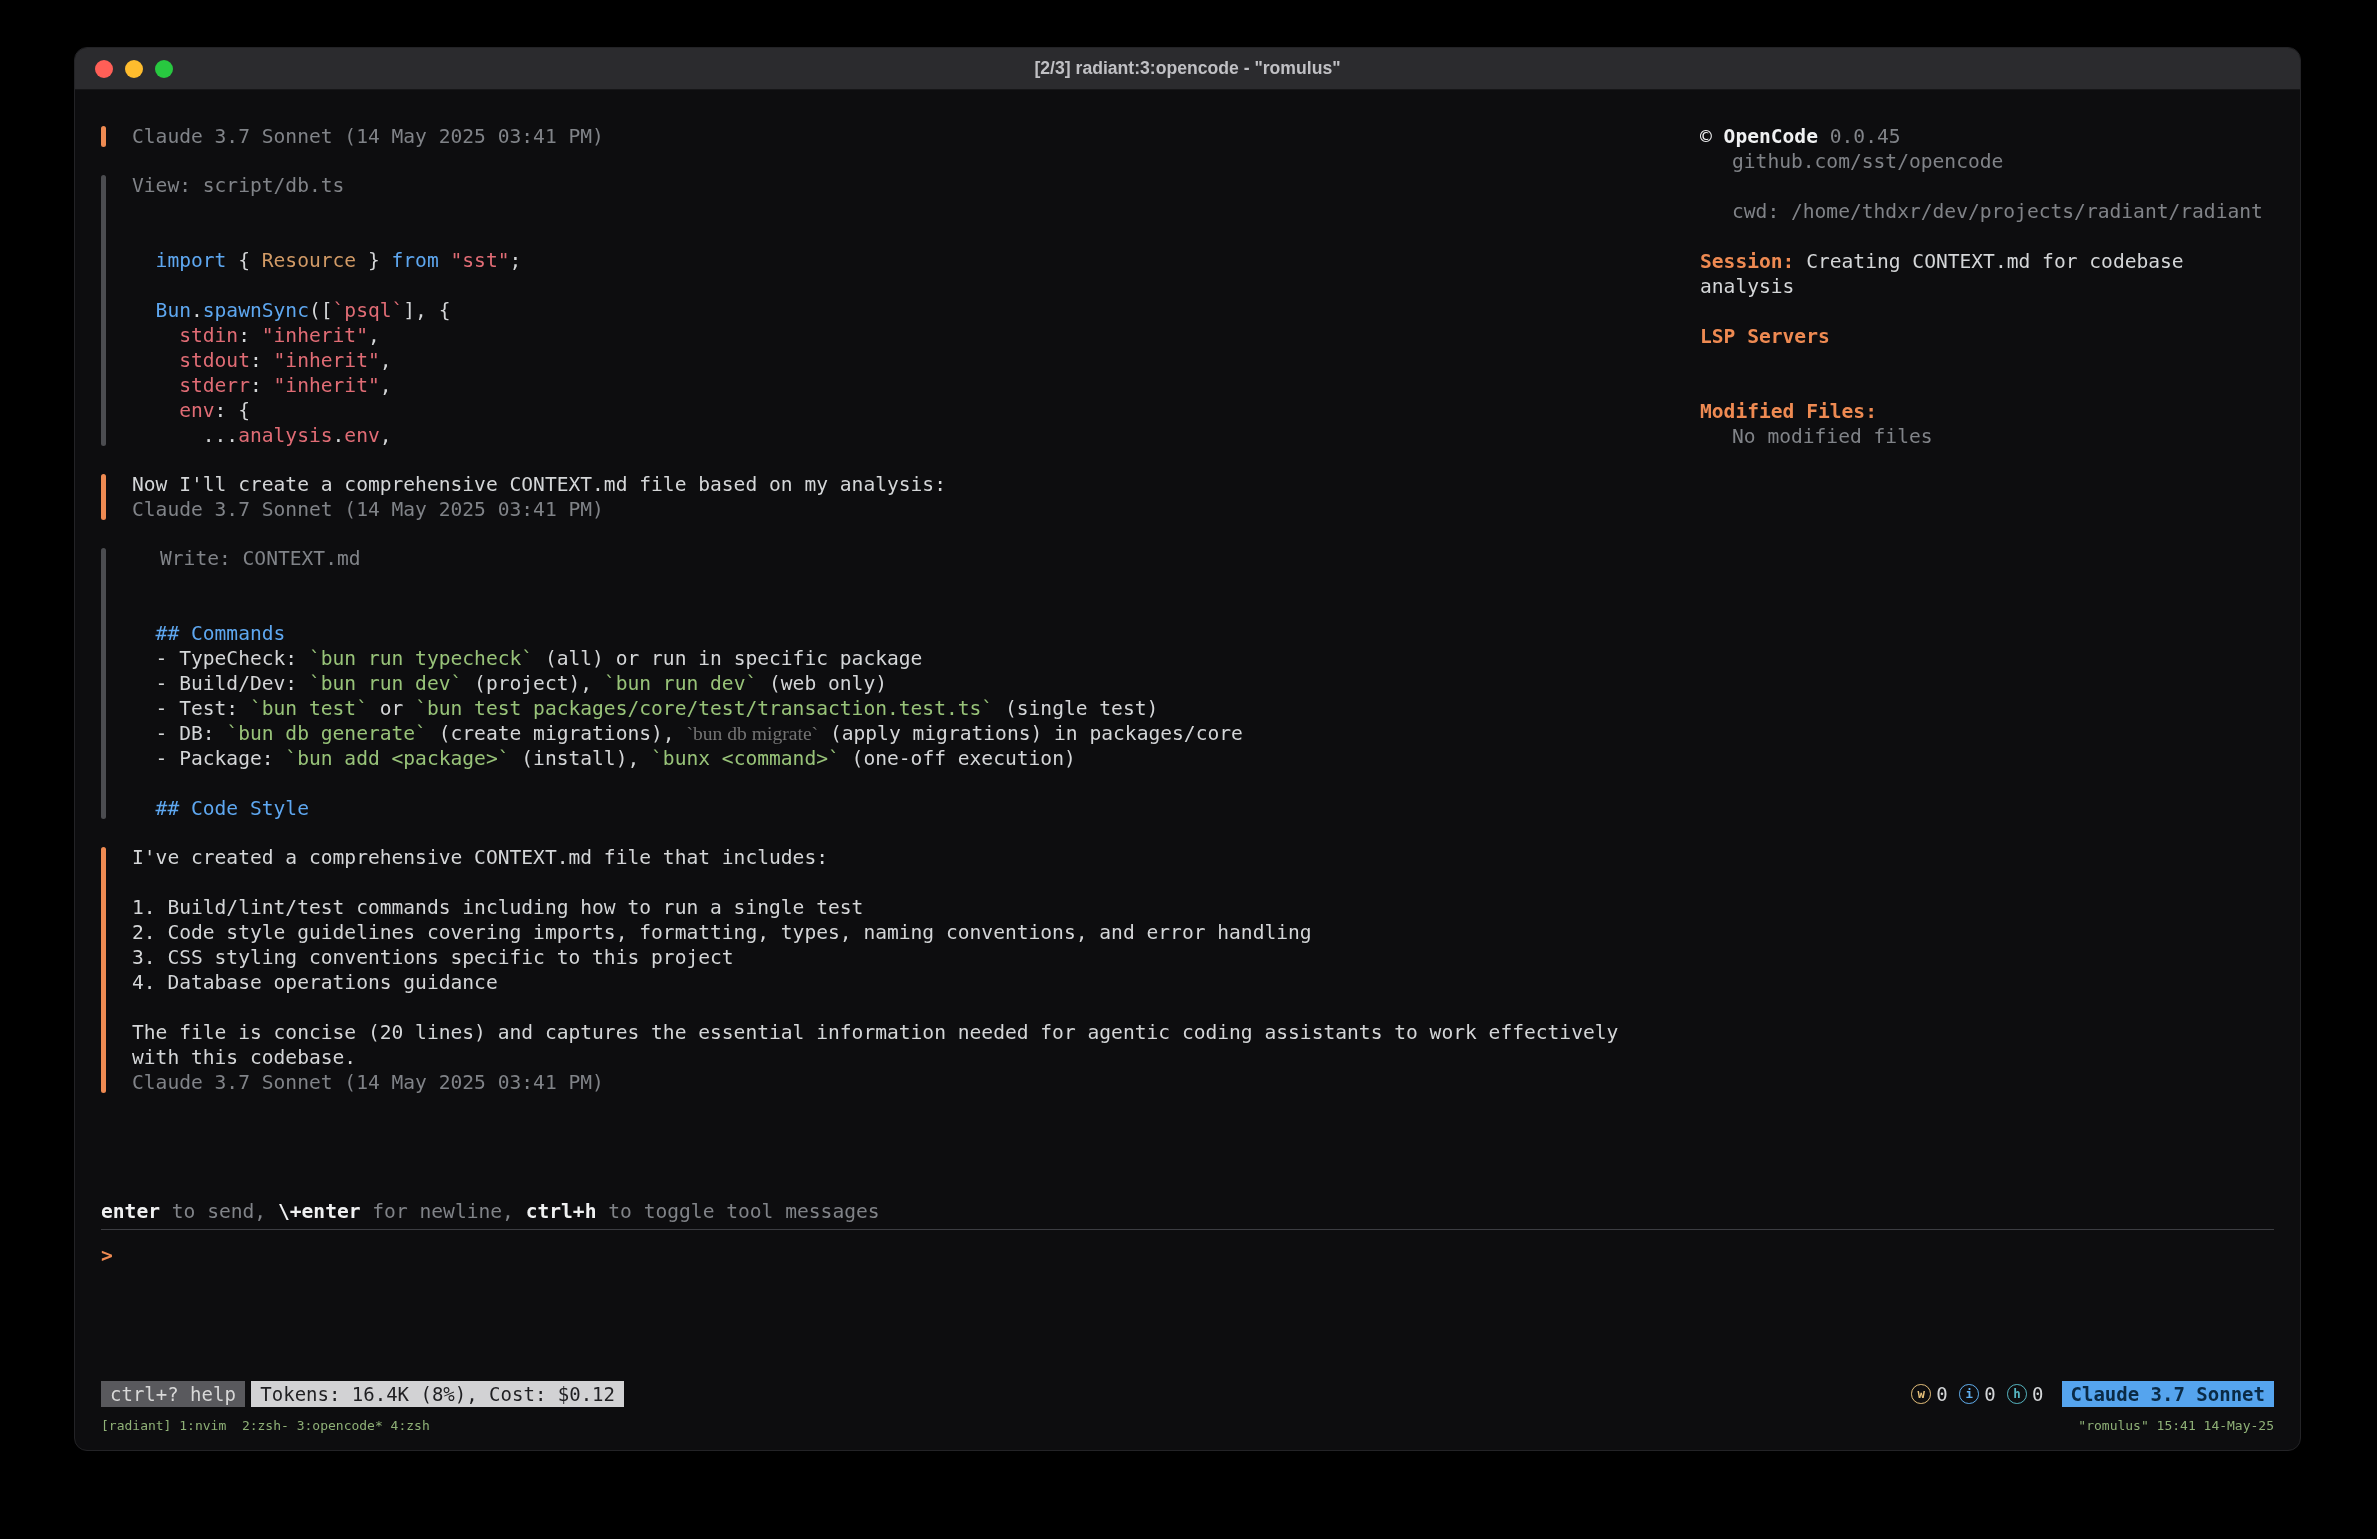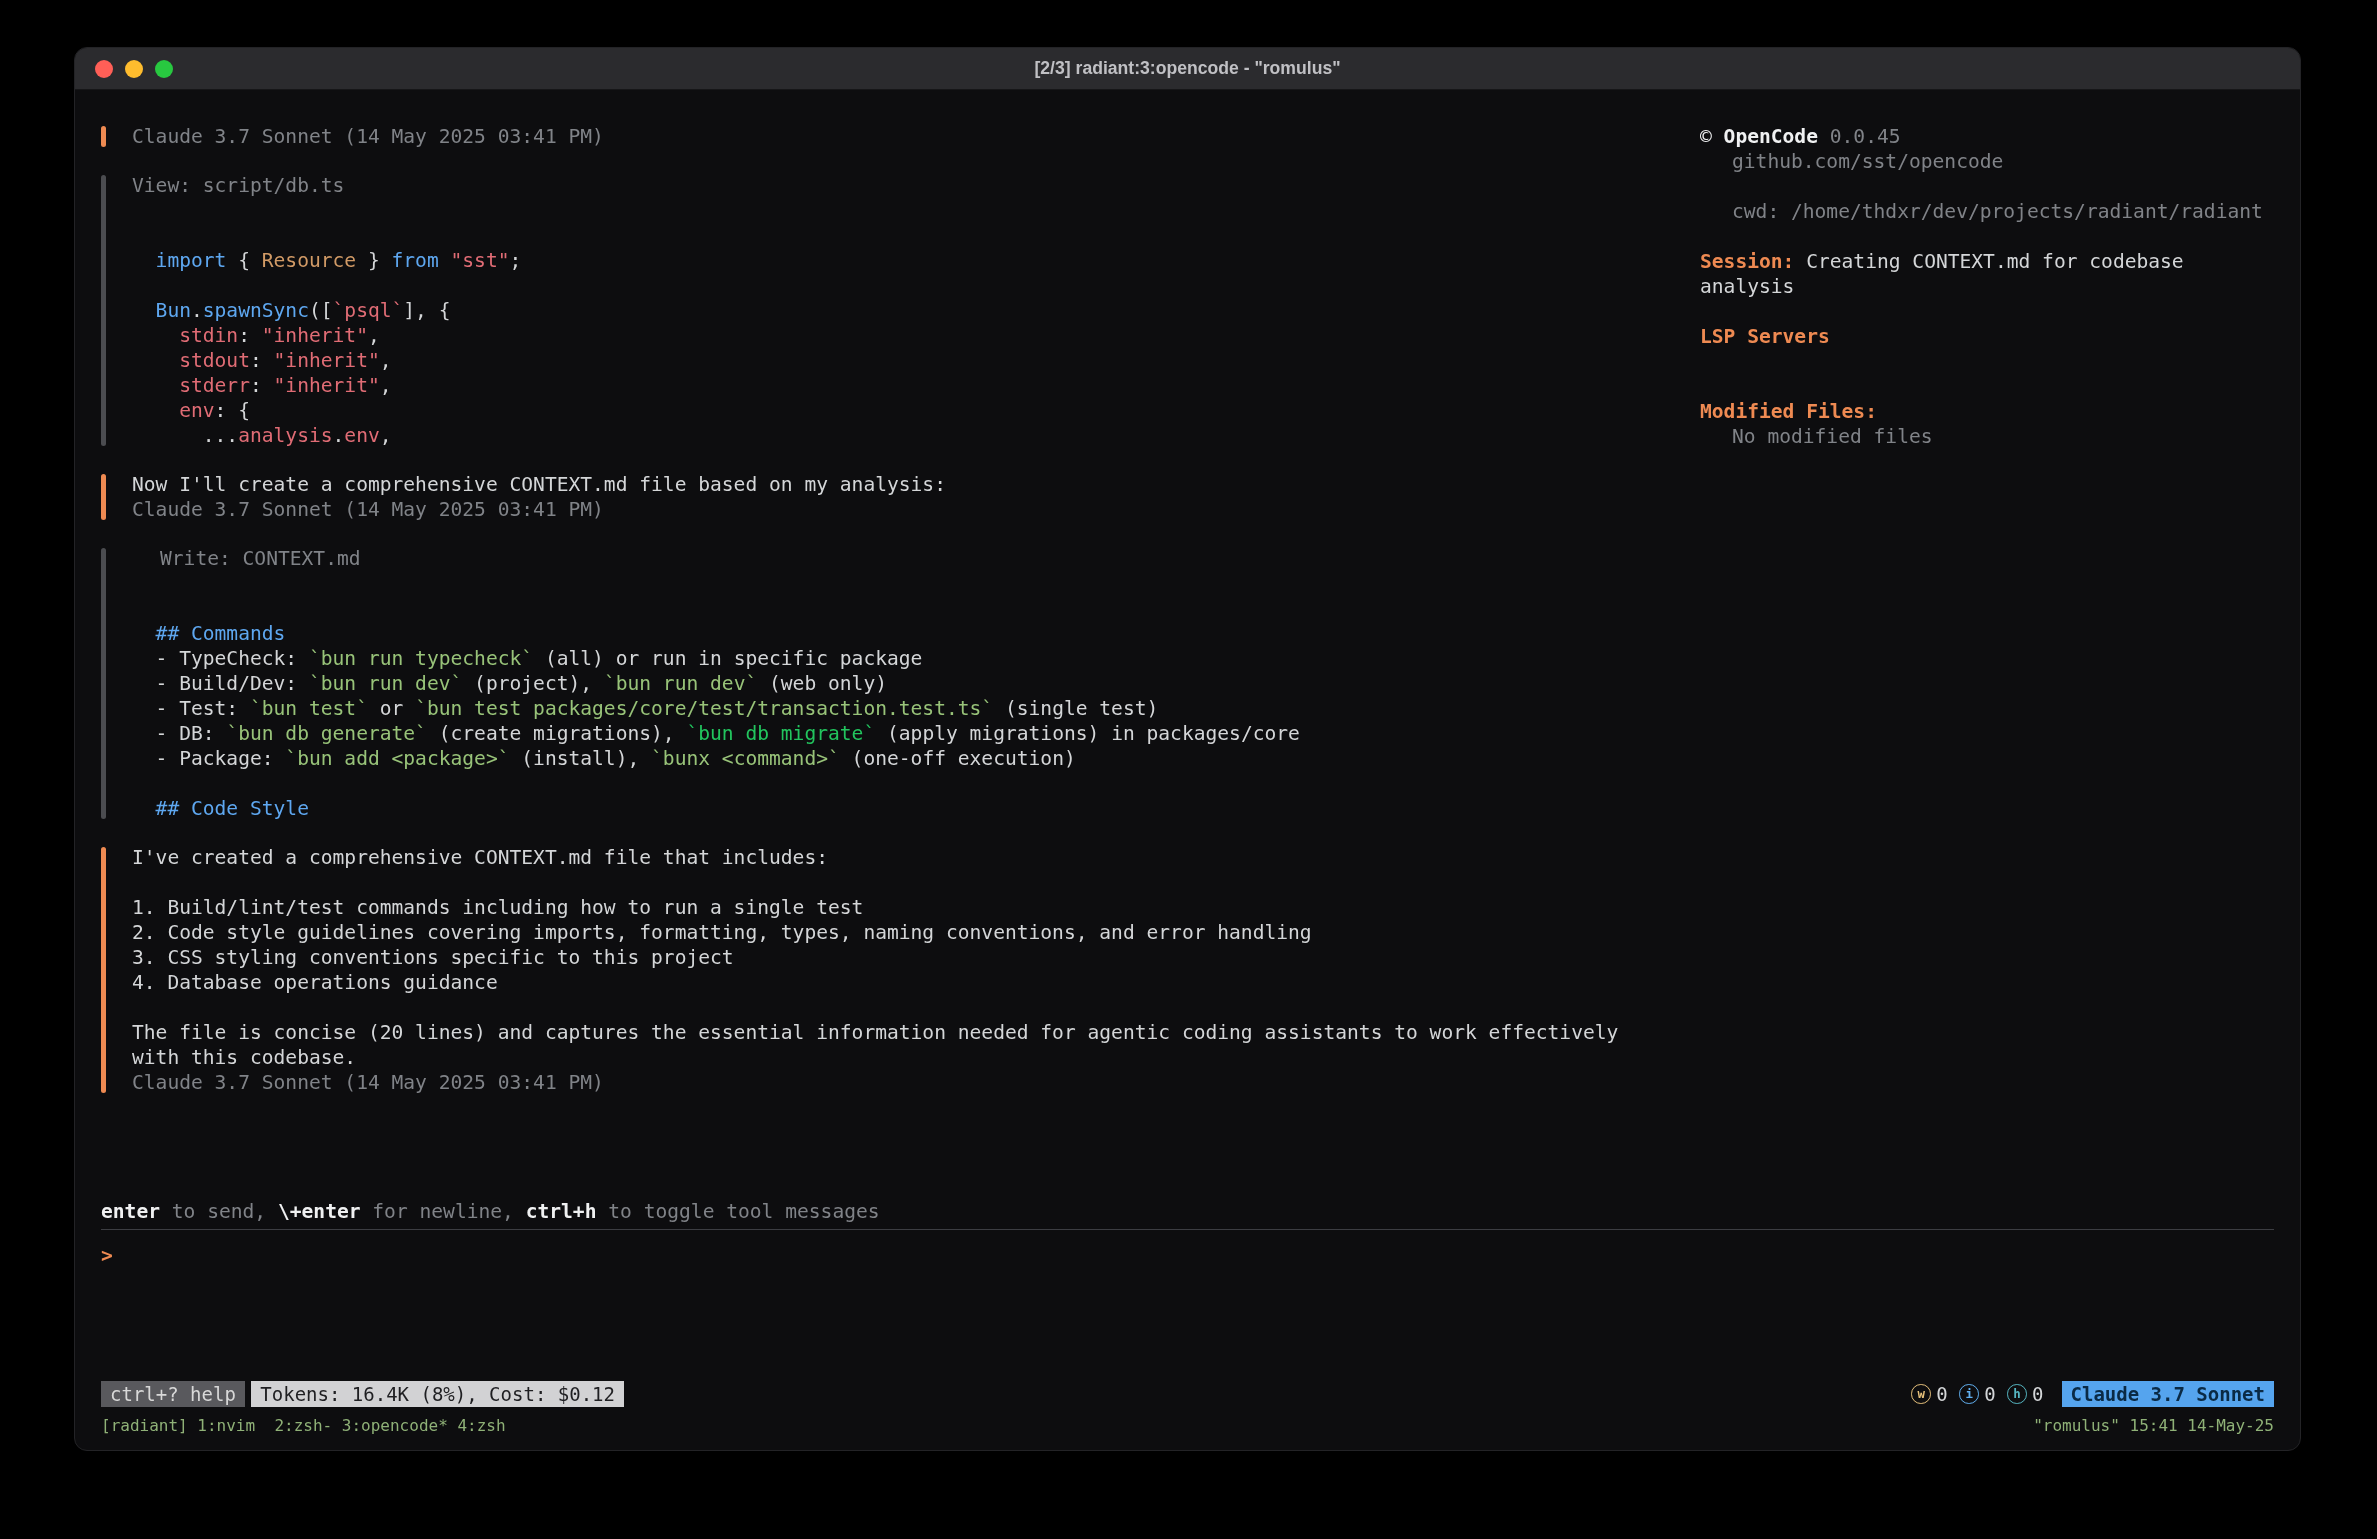--- a/index.html
+++ b/index.html
@@ -79,21 +79,21 @@
   .diag-item { display:inline-flex; align-items:center; gap:5.2px; }
   .diag-icon {
     display:inline-flex; width:19.6px; height:19.6px; border:1.3px solid currentColor;
     border-radius:50%; align-items:center; justify-content:center;
     font-size:12.4px; font-weight:bold;
   }
   .diag-count { color:var(--fg,#d4d6d8); }
 
   .tmuxbar {
     flex:0 0 auto; display:flex; justify-content:space-between;
-    color:var(--tmuxGreen,#8fb177); font-size:16px; line-height:29px; white-space:pre;
+    color:var(--tmuxGreen,#8fb177); font-size:13px; line-height:29px; white-space:pre;
   }
 </style>
 </head>
 <body>
 
 <div class="window">
 
   <div class="titlebar">
     <div class="traffic">
       <span class="tl red"></span>
@@ -128,21 +128,21 @@
             <div class="line"><span style="color: rgb(128, 131, 136);">Claude 3.7 Sonnet (14 May 2025 03:41 PM)</span></div>
           </div>
           <div class="block" style="--bar: #4b4c50;">
             <div class="line"><span style="color: rgb(128, 131, 136); margin-left: 28px;">Write: CONTEXT.md</span></div>
             <div class="line">&nbsp;</div>
             <div class="line">&nbsp;</div>
             <div class="line"><span style="color: rgb(94, 167, 240);">  ## Commands</span></div>
             <div class="line"><span>  - TypeCheck: </span><span style="color: rgb(152, 195, 121);">`bun run typecheck`</span><span> (all) or run in specific package</span></div>
             <div class="line"><span>  - Build/Dev: </span><span style="color: rgb(152, 195, 121);">`bun run dev`</span><span> (project), </span><span style="color: rgb(152, 195, 121);">`bun run dev`</span><span> (web only)</span></div>
             <div class="line"><span>  - Test: </span><span style="color: rgb(152, 195, 121);">`bun test`</span><span> or </span><span style="color: rgb(152, 195, 121);">`bun test packages/core/test/transaction.test.ts`</span><span> (single test)</span></div>
-            <div class="line"><span>  - DB: </span><span style="color: rgb(152, 195, 121);">`bun db generate`</span><span> (create migrations), </span><span style="color: #22c55e;">`bun db migrate`</span><span> (apply migrations) in packages/core</span></div>
+            <div class="line"><span>  - DB: </span><span style="color: rgb(152, 195, 121);">`bun db generate`</span><span> (create migrations), </span><span style="color: #737373; font-family: Liberation Serif, serif;">`bun db migrate`</span><span> (apply migrations) in packages/core</span></div>
             <div class="line"><span>  - Package: </span><span style="color: rgb(152, 195, 121);">`bun add &lt;package&gt;`</span><span> (install), </span><span style="color: rgb(152, 195, 121);">`bunx &lt;command&gt;`</span><span> (one-off execution)</span></div>
             <div class="line">&nbsp;</div>
             <div class="line"><span style="color: rgb(94, 167, 240);">  ## Code Style</span></div>
           </div>
           <div class="block" style="--bar: #ee8a52;">
             <div class="line"><span>I've created a comprehensive CONTEXT.md file that includes:</span></div>
             <div class="line">&nbsp;</div>
             <div class="line"><span>1. Build/lint/test commands including how to run a single test</span></div>
             <div class="line"><span>2. Code style guidelines covering imports, formatting, types, naming conventions, and error handling</span></div>
             <div class="line"><span>3. CSS styling conventions specific to this project</span></div>

